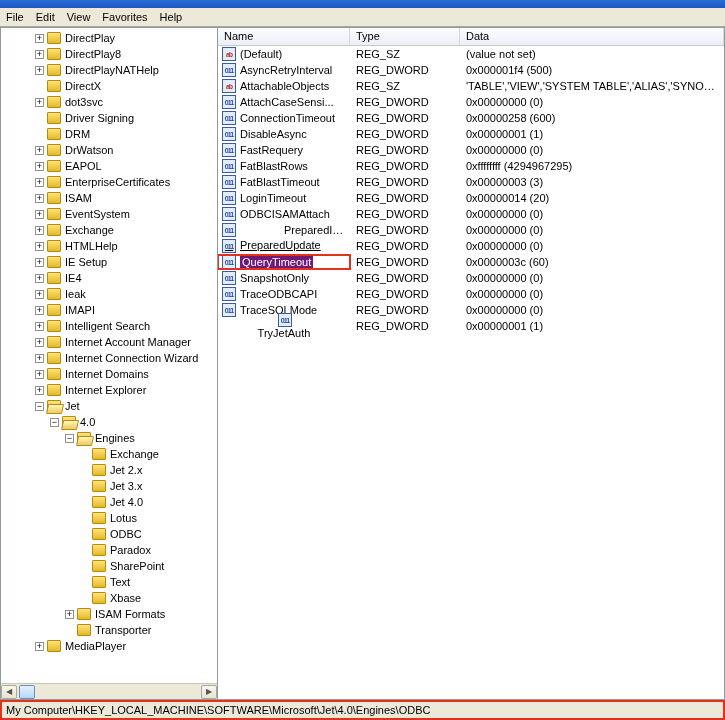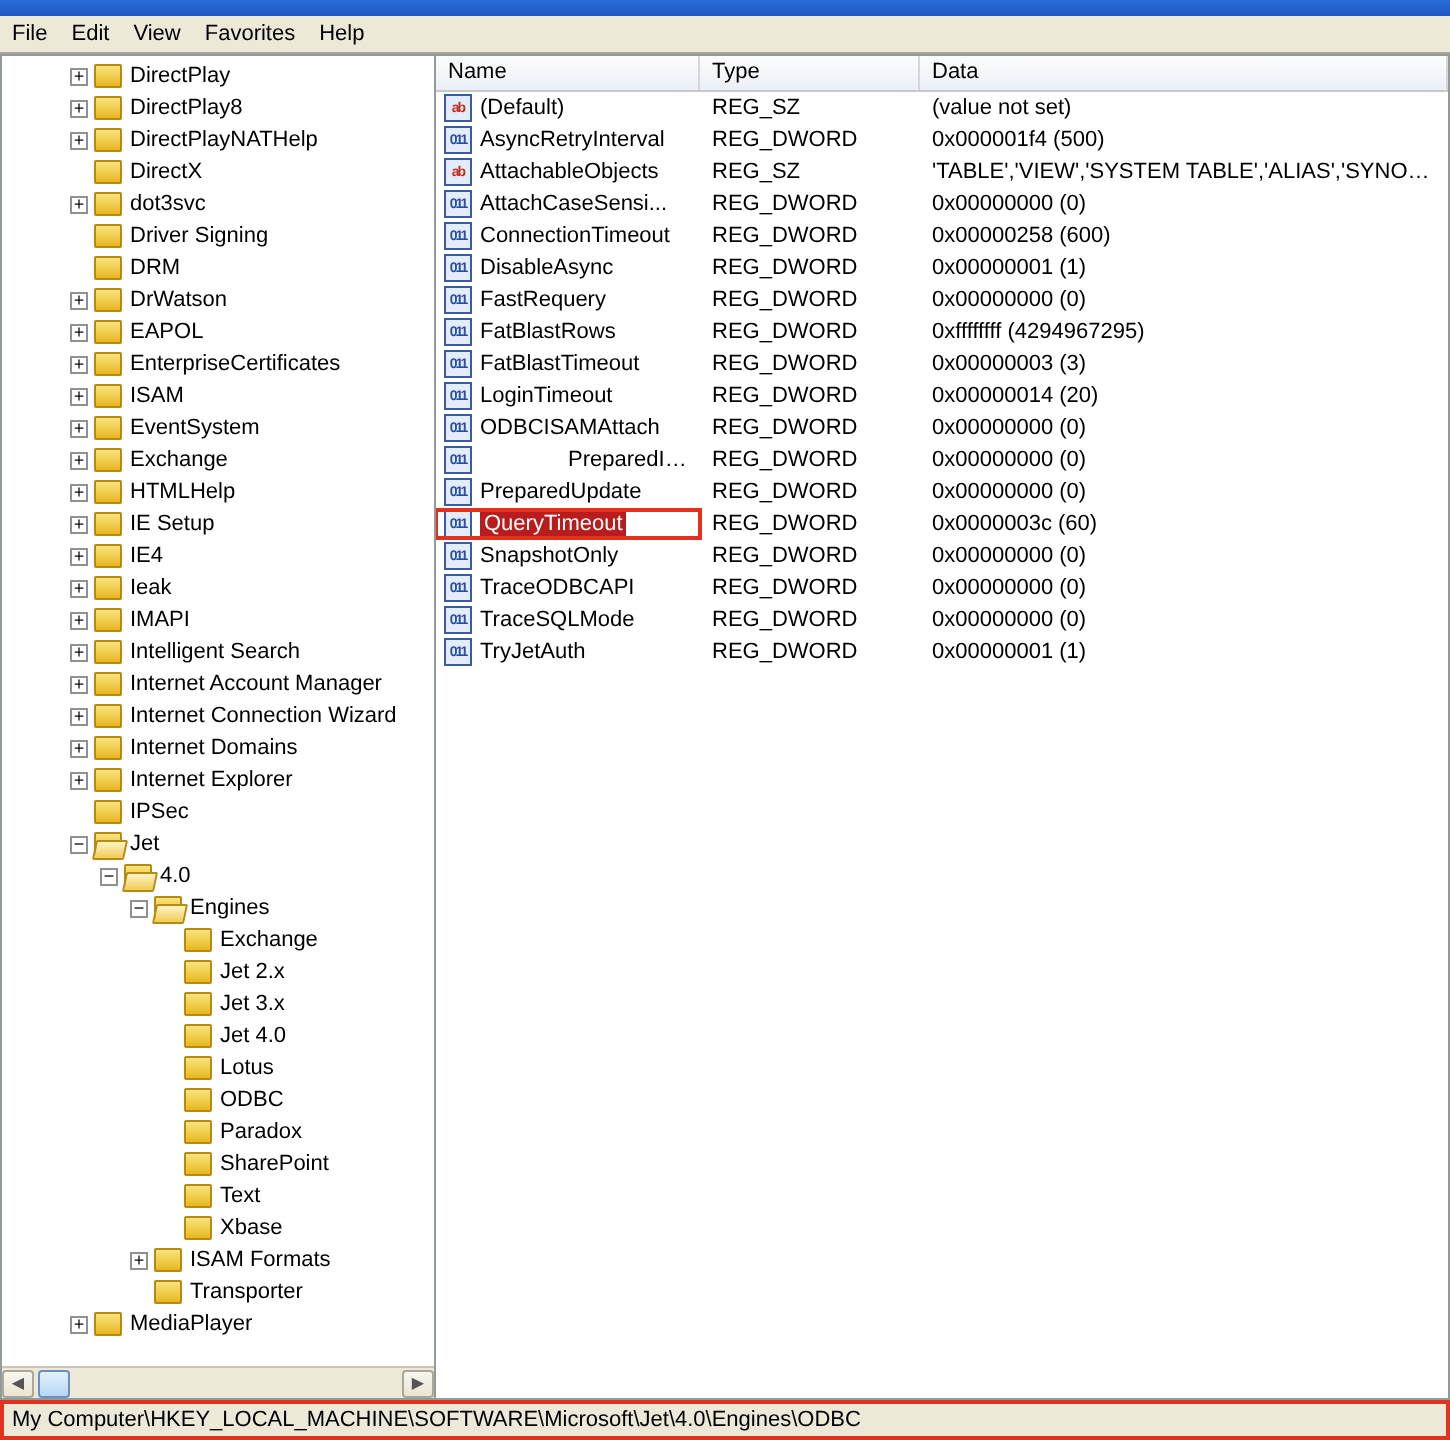--- a/index.html
+++ b/index.html
@@ -21,21 +21,21 @@
   .foldericon.open::before{content:"";position:absolute;left:-1px;top:3px;width:14px;height:8px;background:linear-gradient(#fff4c4,#f0cc55);border:1px solid #b78a12;border-radius:1px;transform:skewX(-12deg);}
   .ind{flex-shrink:0;}
   .list-pane{flex:1;background:#fff;border:1px solid #919b9c;border-left:none;overflow:hidden;display:flex;flex-direction:column;}
   .list-header{display:flex;height:18px;background:linear-gradient(#fcfcfe,#ebeff6);border-bottom:1px solid #c8c8c8;}
   .col-h{padding:2px 6px;border-right:1px solid #d7d7d7;white-space:nowrap;cursor:default;}
   .list-body{flex:1;overflow:auto;}
   .row{display:flex;height:16px;align-items:center;white-space:nowrap;}
   .row .cell{padding:0 6px;overflow:hidden;text-overflow:ellipsis;}
   .regicon{width:14px;height:14px;margin-left:4px;margin-right:2px;border:1px solid #3b5da0;background:#e3ecfa;flex-shrink:0;display:flex;align-items:center;justify-content:center;font-size:7px;font-weight:bold;color:#c03020;letter-spacing:-1px;}
   .regicon.bin{color:#2a4ea5;}
-  .sel{background:#b91c1c;color:#fff;padding:0 2px;}
+  .sel{background:#701a75;color:#fff;padding:0 2px;}
   .name-col{width:116px;}
   .type-col{width:110px;}
   .data-col{flex:1;}
   .redbox{outline:2px solid #e2311c;outline-offset:-1px;}
   .statusbar{height:20px;border:2px solid #e2311c;display:flex;align-items:center;padding:0 4px;background:#ece9d8;}
 </style>
 </head>
 <body>
 
 <div class="titlebar"></div>
@@ -184,26 +184,20 @@
           <span>Internet Domains</span>
         </div>
         <div class="node">
           <span class="ind" style="width: 30px;"></span>
           <span class="exp">+</span>
           <span class="foldericon"></span>
           <span>Internet Explorer</span>
         </div>
         <div class="node">
           <span class="ind" style="width: 30px;"></span>
-          <span class="exp none"> </span>
-          <span class="foldericon"></span>
-          <span>IPSec</span>
-        </div>
-        <div class="node">
-          <span class="ind" style="width: 30px;"></span>
           <span class="exp">−</span>
           <span class="foldericon open"></span>
           <span>Jet</span>
         </div>
         <div class="node">
           <span class="ind" style="width: 45px;"></span>
           <span class="exp">−</span>
           <span class="foldericon open"></span>
           <span>4.0</span>
         </div>
@@ -397,21 +391,21 @@
         </div>
         <div class="row">
           <div style="display: flex; align-items: center; width: 132px; gap: 44px;">
             <span class="regicon bin">011</span>
             <span class="cell" style="padding: 0px 2px;">PreparedInsert</span>
           </div>
           <div class="cell type-col">REG_DWORD</div>
           <div class="cell data-col">0x00000000 (0)</div>
         </div>
         <div class="row">
-          <div style="display: flex; align-items: center; width: 132px;">
+          <div style="display: flex; width: 132px; text-decoration: underline;">
             <span class="regicon bin">011</span>
             <span class="cell" style="padding: 0px 2px;">PreparedUpdate</span>
           </div>
           <div class="cell type-col">REG_DWORD</div>
           <div class="cell data-col">0x00000000 (0)</div>
         </div>
         <div class="row">
           <div class="redbox" style="display: flex; align-items: center; width: 132px;">
             <span class="regicon bin">011</span>
             <span class="cell" style="padding: 0px 2px;"><span class="sel">QueryTimeout</span></span>
@@ -437,21 +431,21 @@
         </div>
         <div class="row">
           <div style="display: flex; align-items: center; width: 132px;">
             <span class="regicon bin">011</span>
             <span class="cell" style="padding: 0px 2px;">TraceSQLMode</span>
           </div>
           <div class="cell type-col">REG_DWORD</div>
           <div class="cell data-col">0x00000000 (0)</div>
         </div>
         <div class="row">
-          <div style="display: flex; align-items: center; width: 132px;">
+          <div style="display: flex; align-items: center; width: 132px; flex-direction: column;">
             <span class="regicon bin">011</span>
             <span class="cell" style="padding: 0px 2px;">TryJetAuth</span>
           </div>
           <div class="cell type-col">REG_DWORD</div>
           <div class="cell data-col">0x00000001 (1)</div>
         </div>
       </div>
   </div>
 </div>
 

